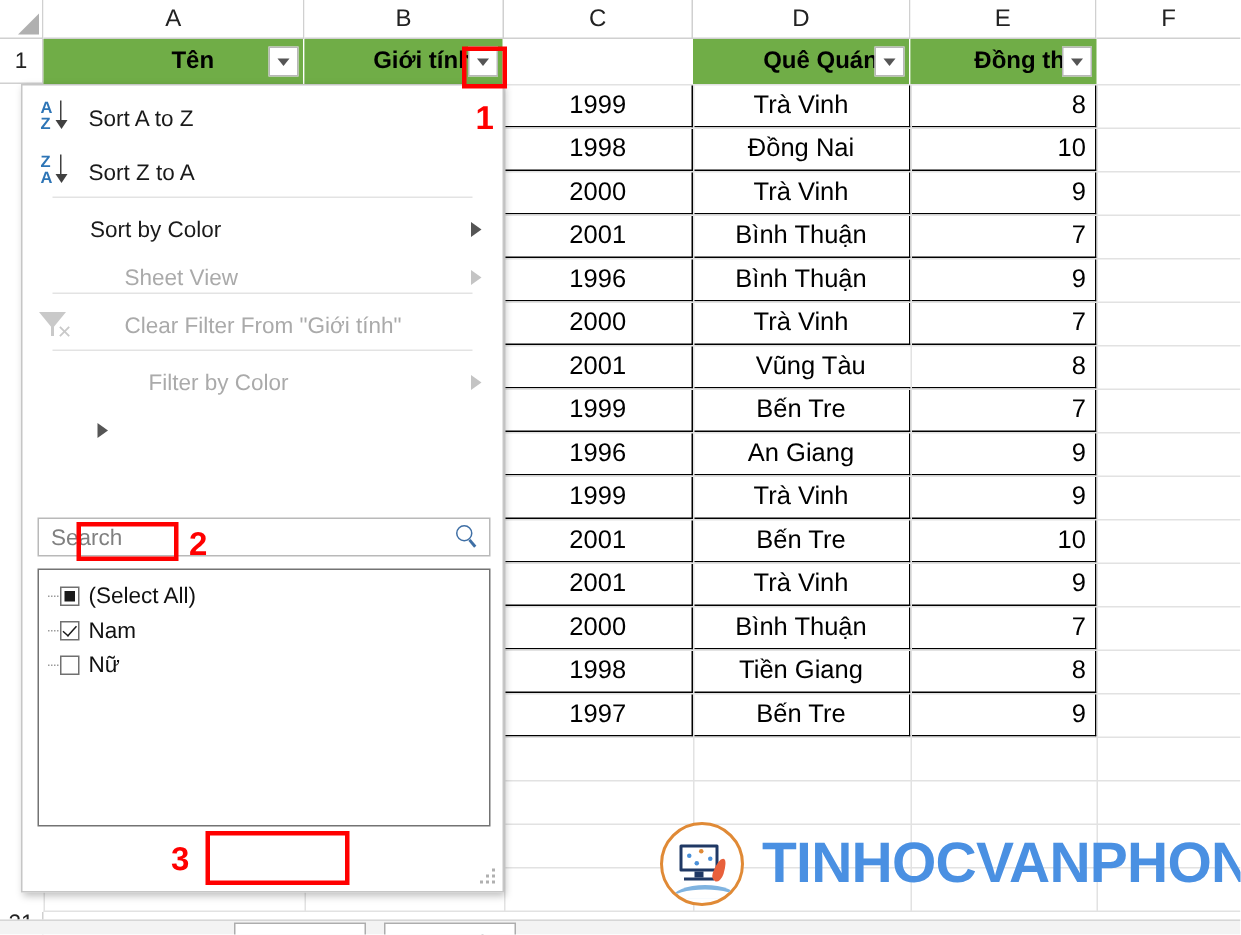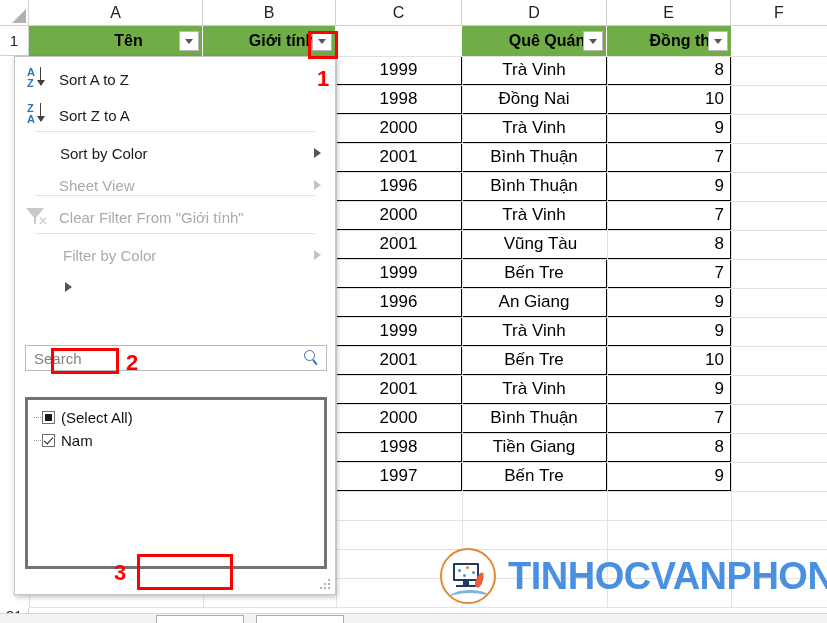--- a/index.html
+++ b/index.html
@@ -108,21 +108,21 @@
   }
 
   .menu-item {
     position: relative;
     height: 36px;
     display: flex; align-items: center;
     padding-left: 10px; padding-right: 14px;
     font-size: 15px; color: #1a1a1a;
     cursor: pointer;
   }
-  .menu-item.disabled { color: #aaaaaa; cursor: default; }
+  .menu-item.disabled { color: #aaaaaa; cursor: default; gap: 24px; }
 
   .mi-icon {
     width: 34px; min-width: 34px; height: 24px;
     display: flex; align-items: center; justify-content: flex-start;
   }
   .mi-label { flex: 1; white-space: nowrap; }
 
   .submenu-arrow {
     width: 0; height: 0;
     border-top: 5px solid transparent;
@@ -207,24 +207,23 @@
   .mag .hnd {
     position: absolute; left: 10px; top: 11px;
     width: 1.8px; height: 6px; background: #3f6fa5;
     transform: rotate(-40deg); transform-origin: top center;
   }
 
   
   .list-box {
     position: absolute; left: 10px; top: 322px;
     width: 302px; height: 172px;
-    border: 3px solid #737373;
+    border: 1px solid #737373;
     background: #fff;
     padding-top: 6px;
-    margin-top: 18px;
   }
   .list-row {
     position: relative;
     height: 23px;
     display: flex; align-items: center;
     padding-left: 14px;
     font-size: 15px; color: #111;
     cursor: pointer;
   }
   .tree-dash {
@@ -526,21 +525,21 @@
         <div class="menu-item disabled" style="position: absolute; left: 0px; right: 0px; top: 142px;">
           <span class="mi-icon">
             <span class="funnel-ico">
               <span class="fshape"></span>
               <span class="fstem"></span>
               <span class="fx">✕</span>
             </span>
           </span>
           <span class="mi-label">Clear Filter From "Giới tính"</span>
         </div>
-        <div class="menu-item disabled" style="position: absolute; left: 4px; right: 0px; top: 180px; justify-content: space-between;">
+        <div class="menu-item disabled" style="position: absolute; left: 16px; right: 0px; top: 180px; justify-content: space-between;">
           <span class="mi-icon"></span>
           <span class="mi-label">Filter by Color</span>
           <span class="submenu-arrow"></span>
         </div>
         <div class="menu-item" style="position: absolute; left: 0px; right: 0px; top: 212px;">
           <span class="mi-icon"></span>
           <span class="submenu-arrow"></span>
         </div>
         <div class="menu-sep" style="position: absolute; left: 10px; right: 10px; top: 74px;"></div>
         <div class="menu-sep" style="position: absolute; left: 10px; right: 10px; top: 138px;"></div>
@@ -562,20 +561,25 @@
           <div class="list-row">
             <span class="tree-dash"></span>
             <span class="cbx indeterminate"></span>
             <span>(Select All)</span>
           </div>
           <div class="list-row">
             <span class="tree-dash"></span>
             <span class="cbx checked"></span>
             <span>Nam</span>
           </div>
+          <div class="list-row">
+            <span class="tree-dash"></span>
+            <span class="cbx"></span>
+            <span>Nữ</span>
+          </div>
         </div>
     </div>
 
     <div class="btn btn-ok">OK</div>
     <div class="btn btn-cancel">Cancel</div>
 
     <div class="resize-grip">
       <i style="left:8px; top:0;"></i>
       <i style="left:4px; top:4px;"></i>
         <i style="left:8px; top:4px;"></i>

